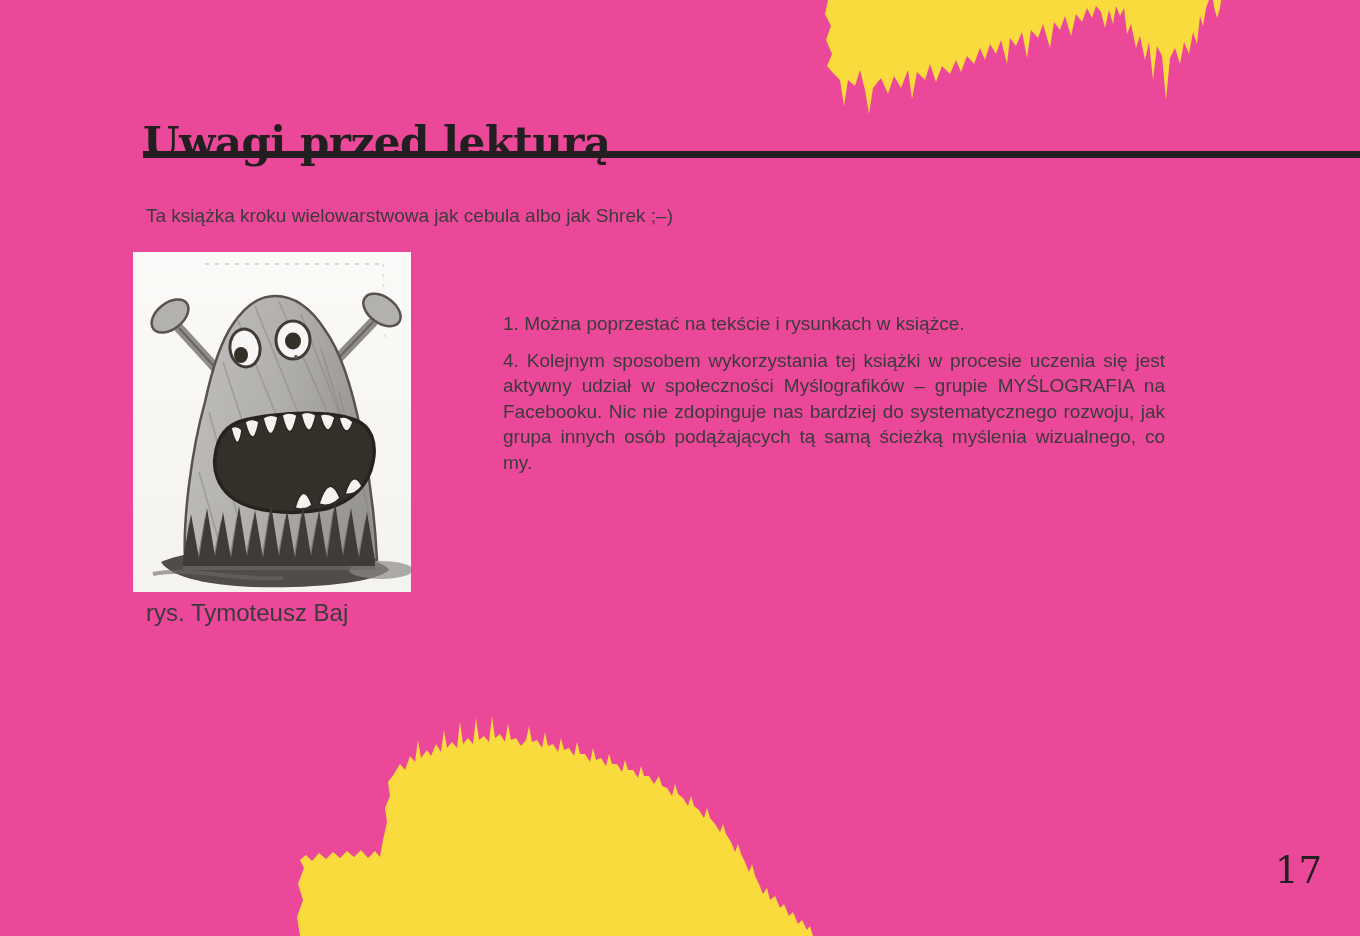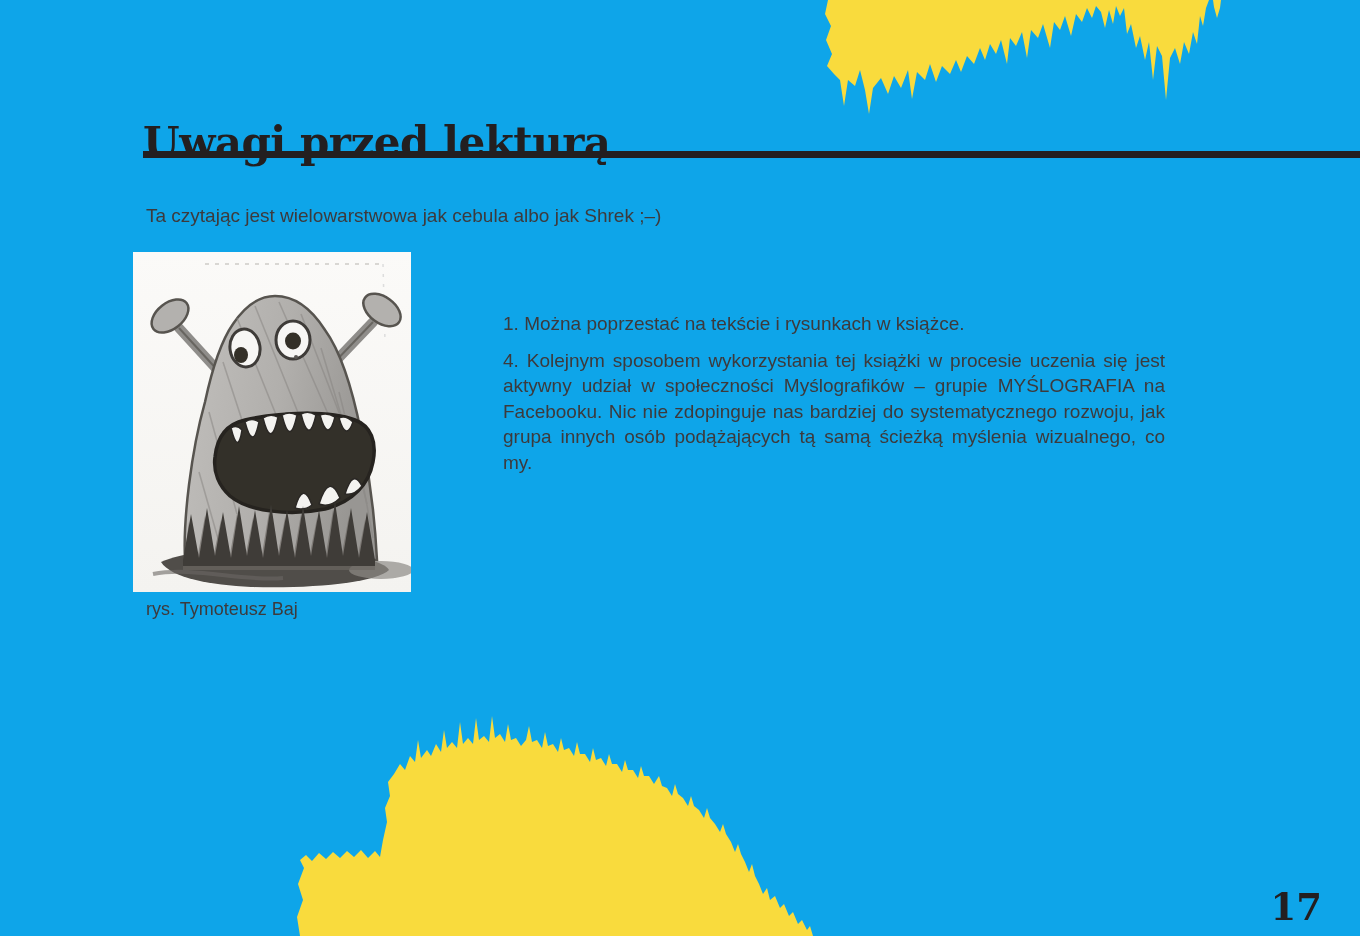--- a/index.html
+++ b/index.html
@@ -3,21 +3,21 @@
 <meta charset="utf-8">
 <style>
   html, body {
     margin: 0; padding: 0;
     background: #ffffff;
     font-family: "Liberation Sans", "DejaVu Sans", sans-serif;
   }
   .page {
     position: relative;
     width: 1360px; height: 936px;
-    background: #0ea5e9;
+    background: #ec4899;
     overflow: hidden;
   }
   .splash { position: absolute; pointer-events: none; }
   .splash-top { left: 823px; top: 0; }
   .splash-bottom { left: 292px; top: 712px; }
 
   .title {
     position: absolute;
     left: 143px; top: 92px;
     font-family: "DejaVu Serif", "Liberation Serif", serif;
@@ -41,43 +41,42 @@
   }
   .figure {
     position: absolute;
     left: 133px; top: 252px;
     width: 278px; height: 340px;
   }
   .figure svg { display: block; }
   .figure-caption {
     position: absolute;
     left: 146px; top: 599px;
-    font-size: 18px;
+    font-size: 24px;
     color: #3D3A3C;
   }
   .list-col {
     position: absolute;
     left: 503px; top: 306px;
     width: 662px;
     font-size: 19px;
     line-height: 25.6px;
     color: #3D3A3C;
     text-align: justify;
   }
   .list-col p { margin: 5px 0 11px 0; }
   .page-number {
     position: absolute;
     right: 38px; top: 849px;
     width: 80px;
     text-align: right;
     font-family: "DejaVu Serif", "Liberation Serif", serif;
-    font-weight: 700;
+    font-weight: 400;
     font-size: 37px;
     color: #231F20;
-    margin-top: 36px;
   }
 </style>
 </head>
 <body>
 
 <div class="page">
 
   <svg class="splash splash-top" width="400" height="120" viewBox="0 0 400 120" aria-hidden="true">
     <polygon fill="#F9DB3D" points="
       5,0 2,14 8,26 3,40 9,54 4,66 11,74
@@ -107,21 +106,21 @@
       352,64 357,64 362,72 367,64 370,74 375,76 380,84 383,72 386,82 391,86
       396,94 399,84 402,94 407,98 412,106 415,96 418,106 423,112 428,120 431,112
       434,122 439,130 443,140 446,132 449,142 453,150 457,160 460,152 463,164
       467,172 471,182 475,176 478,188 483,184 488,196 492,192 497,204 501,200
       506,212 510,208 515,218 518,214 521,224"></polygon>
   </svg>
 
   <h1 class="title">Uwagi przed lekturą</h1>
   <div class="title-rule"></div>
 
-  <div class="intro">Ta czytając jest wielowarstwowa jak cebula albo jak Shrek ;–)</div>
+  <div class="intro">Ta książka kroku wielowarstwowa jak cebula albo jak Shrek ;–)</div>
 
   <div class="figure">
     <svg width="278" height="340" viewBox="0 0 278 340" aria-hidden="true">
       <defs>
         <linearGradient id="bodyGrad" x1="0" y1="0" x2="1" y2="0.25">
           <stop offset="0" stop-color="#c2c0bd"></stop>
           <stop offset="0.55" stop-color="#b1afac"></stop>
           <stop offset="1" stop-color="#989693"></stop>
         </linearGradient>
         <linearGradient id="paperGrad" x1="0" y1="0" x2="0" y2="1">

